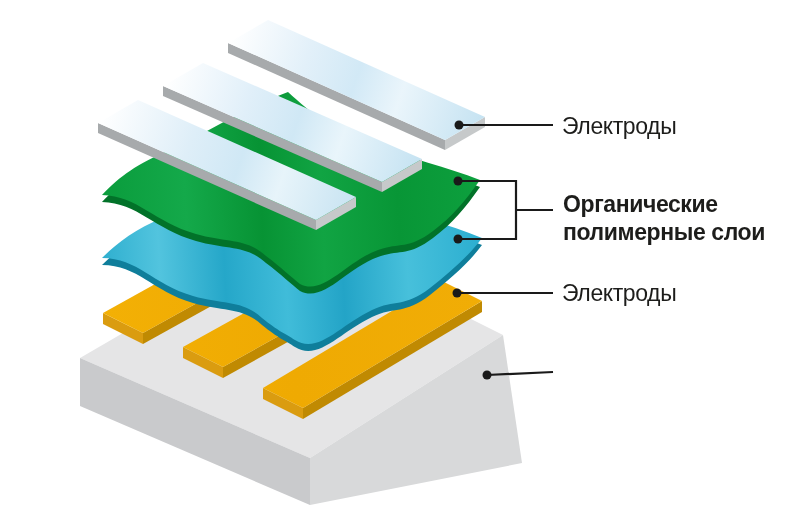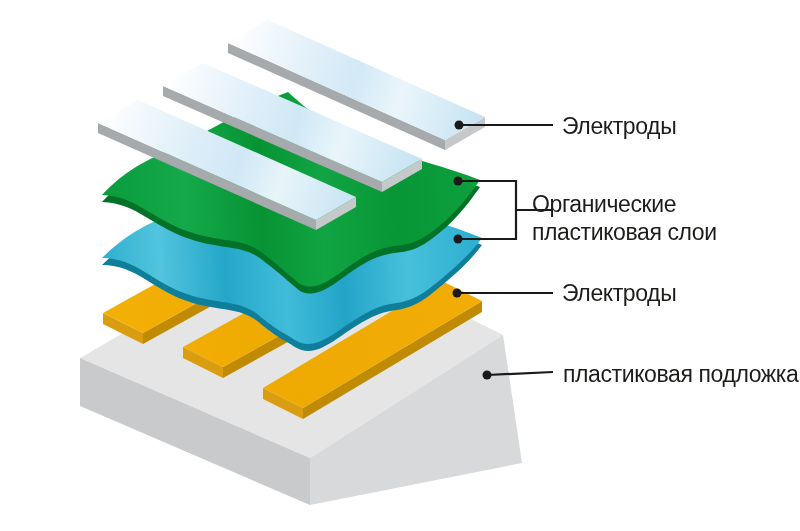--- a/index.html
+++ b/index.html
@@ -152,24 +152,23 @@
       <circle cx="459" cy="125" r="4.5"></circle>
       <circle cx="458" cy="181" r="4.5"></circle>
       <circle cx="458" cy="239" r="4.5"></circle>
       <circle cx="457" cy="293" r="4.5"></circle>
       <circle cx="487" cy="375" r="4.5"></circle>
     </g>
   </svg>
 
   <div class="lbl" style="left:562px;top:112px;">Электроды</div>
 
-  <div class="lbl" style="left:532px;top:190px;">
+  <div class="lbl" style="left:563px;top:190px;font-weight:bold;">
     <div>Органические</div>
-    <div>пластиковая слои</div>
+    <div>полимерные слои</div>
   </div>
 
   <div class="lbl" style="left:562px;top:279px;">Электроды</div>
 
   <div class="lbl" style="left:563px;top:360px;">
-    <div>пластиковая подложка</div>
   </div>
 
 </div>
 
 </body></html>

